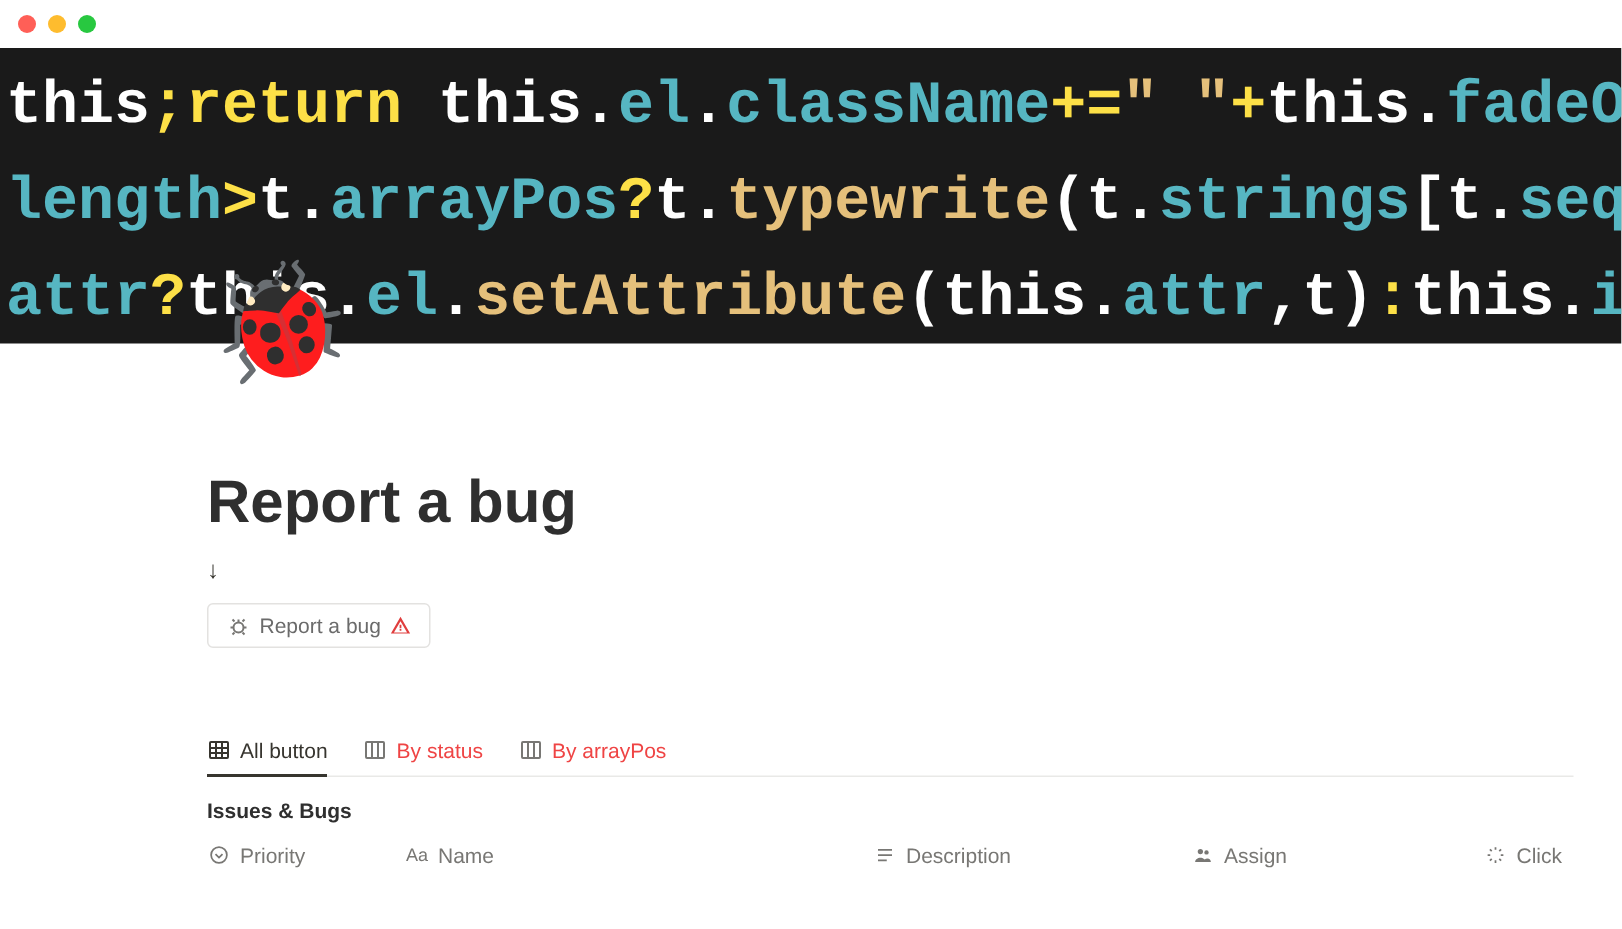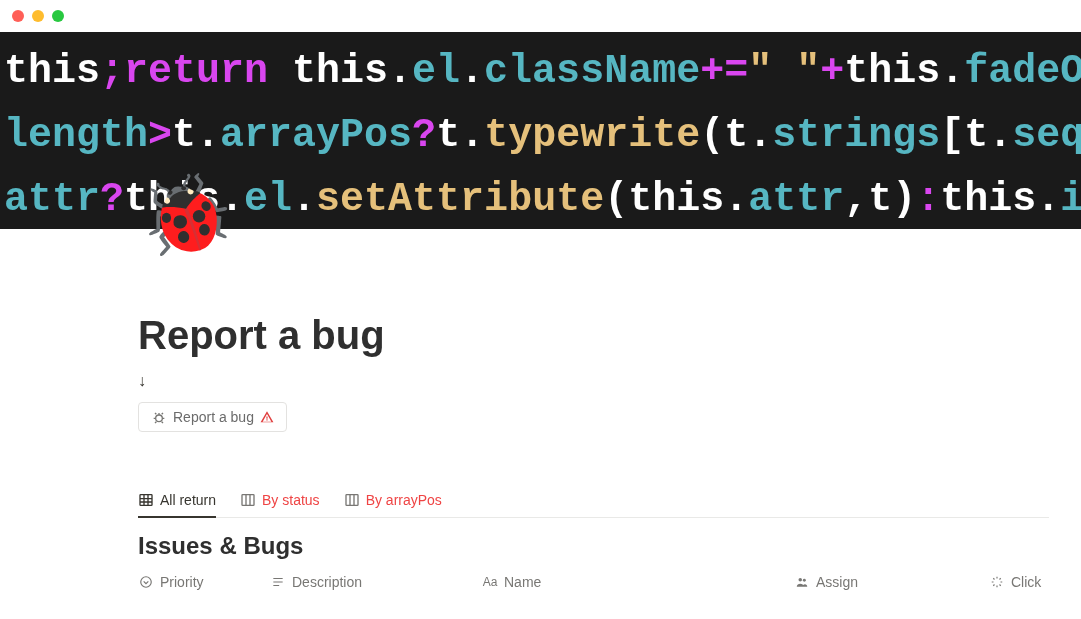--- a/index.html
+++ b/index.html
@@ -42,21 +42,21 @@
       font-size: 40px;
       line-height: 1.6;
       white-space: nowrap;
       color: #fff;
       padding-top: 8px;
     }
     .cover .line {
       display: block;
       padding-left: 4px;
     }
-    .kw-pink { color: #d946ef; }
+    .kw-pink { color: #fde047; }
     .kw-blue { color: #56b6c2; }
     .kw-yellow { color: #e5c07b; }
     .kw-white { color: #ffffff; }
     .page-icon {
       position: absolute;
       top: 176px;
       left: 138px;
       font-size: 78px;
       line-height: 1;
       z-index: 2;
@@ -112,21 +112,21 @@
       cursor: pointer;
       border-bottom: 2px solid transparent;
       margin-bottom: -1px;
     }
     .tab.active {
       color: #37352f;
       font-weight: 500;
       border-bottom: 2px solid #37352f;
     }
     .section-title {
-      font-size: 24px;
+      font-size: 14px;
       font-weight: 700;
       color: #2f2f2f;
       margin-top: 14px;
       margin-bottom: 14px;
     }
     .columns {
       display: flex;
       gap: 32px;
       color: #787774;
       font-size: 14px;
@@ -192,21 +192,21 @@
   </button>
 
   <div class="tabs">
     <div class="tab active">
       <span class="icon">
         <svg width="16" height="16" viewBox="0 0 24 24" fill="none" stroke="#37352f" stroke-width="2">
           <rect x="3" y="4" width="18" height="16" rx="1"></rect>
           <path d="M3 10h18M3 15h18M9 4v16M15 4v16"></path>
         </svg>
       </span>
-      <span>All return</span>
+      <span>All button</span>
     </div>
     <div class="tab">
       <span class="icon">
         <svg width="16" height="16" viewBox="0 0 24 24" fill="none" stroke="#787774" stroke-width="2">
           <rect x="3" y="4" width="18" height="16" rx="1"></rect>
           <path d="M9 4v16M15 4v16"></path>
         </svg>
       </span>
       <span>By status</span>
     </div>
@@ -226,31 +226,31 @@
   <div class="columns">
     <div class="col col-priority">
       <span class="icon">
         <svg width="14" height="14" viewBox="0 0 24 24" fill="none" stroke="#787774" stroke-width="2">
           <circle cx="12" cy="12" r="9"></circle>
           <path d="M8 11l4 4 4-4"></path>
         </svg>
       </span>
       <span>Priority</span>
     </div>
-    <div class="col col-description">
-      <span class="icon">
-        <svg width="14" height="14" viewBox="0 0 24 24" fill="none" stroke="#787774" stroke-width="2">
-          <path d="M4 6h16M4 12h16M4 18h10"></path>
-        </svg>
-      </span>
-      <span>Description</span>
-    </div>
     <div class="col col-name">
       <span class="icon" style="font-size:12px;color:#787774;">Aa</span>
       <span>Name</span>
+    </div>
+    <div class="col col-description">
+      <span class="icon">
+        <svg width="14" height="14" viewBox="0 0 24 24" fill="none" stroke="#787774" stroke-width="2">
+          <path d="M4 6h16M4 12h16M4 18h10"></path>
+        </svg>
+      </span>
+      <span>Description</span>
     </div>
     <div class="col col-assign">
       <span class="icon">
         <svg width="14" height="14" viewBox="0 0 24 24" fill="#787774">
           <circle cx="9" cy="8" r="3"></circle>
           <circle cx="16" cy="9" r="2.5"></circle>
           <path d="M3 20c0-3 3-5 6-5s6 2 6 5M13 20c0-2 1.5-4 4-4s4 2 4 4"></path>
         </svg>
       </span>
       <span>Assign</span>

